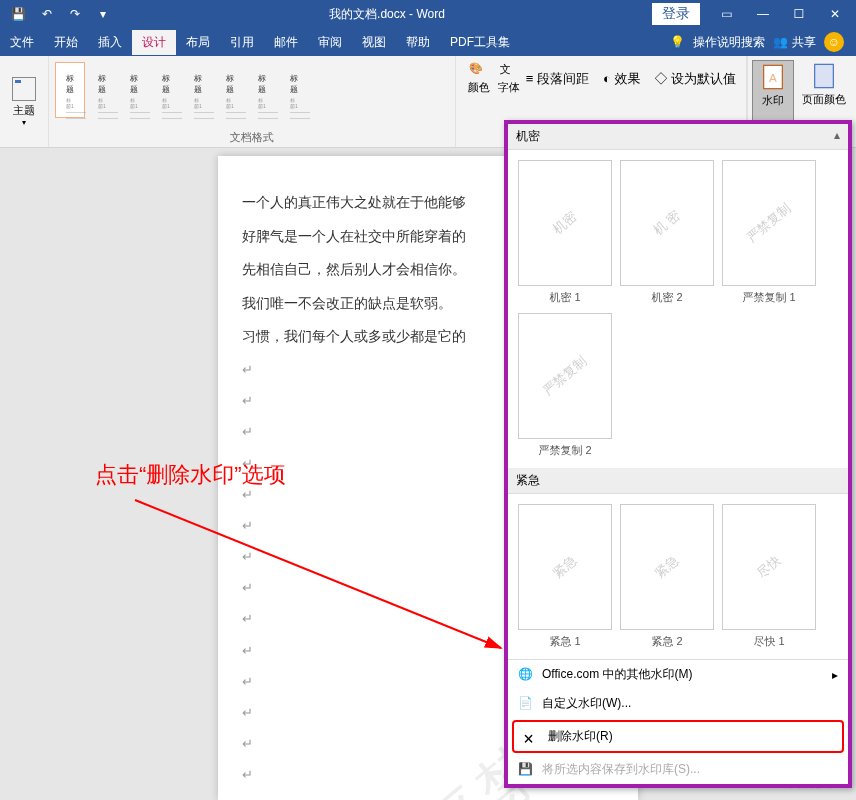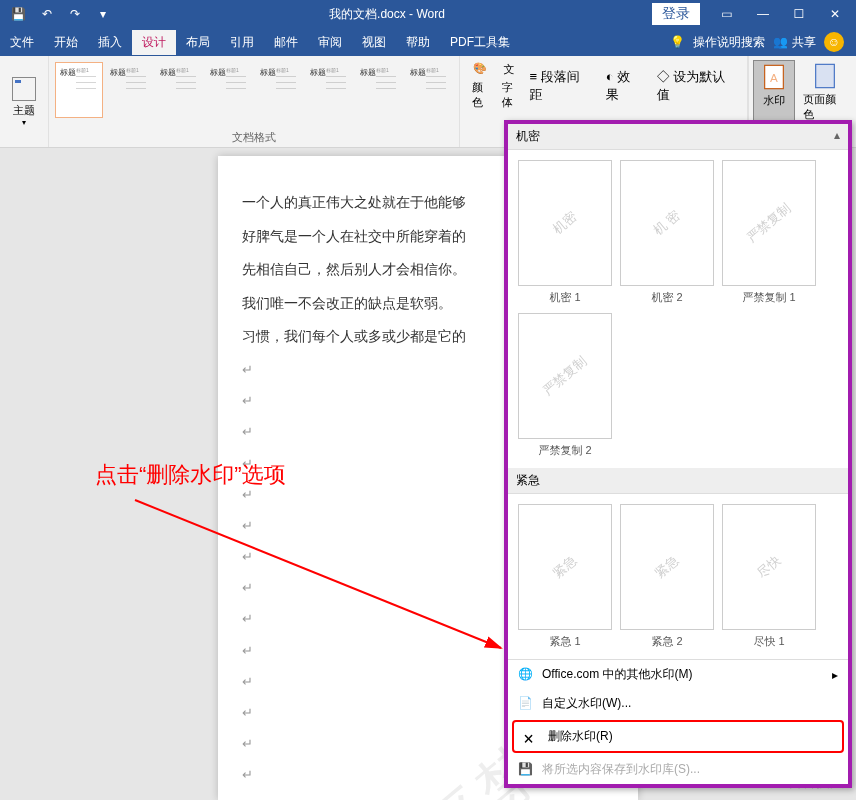--- a/index.html
+++ b/index.html
@@ -20,21 +20,21 @@
 .share-btn { display: flex; align-items: center; gap: 4px; cursor: pointer; }
 .smiley { width: 20px; height: 20px; border-radius: 50%; background: #f7b500; display: flex; align-items: center; justify-content: center; font-size: 12px; }
 
 .ribbon { height: 92px; background: #f3f3f3; border-bottom: 1px solid #d4d4d4; display: flex; position: relative; }
 .ribbon-group { display: flex; flex-direction: column; border-right: 1px solid #e1e1e1; padding: 2px 4px; }
 .theme-btn { display: flex; flex-direction: column; align-items: center; justify-content: center; width: 40px; font-size: 11px; padding: 4px; cursor: pointer; }
 .theme-icon { width: 24px; height: 24px; border: 1px solid #888; position: relative; margin-bottom: 2px; }
 .theme-icon::before { content: ''; position: absolute; top: 2px; left: 2px; width: 6px; height: 3px; background: #4472c4; }
 
 .gallery { display: flex; gap: 2px; padding: 4px 2px; overflow: hidden; }
-.gallery-item { width: 48px; height: 56px; border: 1px solid transparent; padding: 4px; cursor: pointer; display: flex; font-size: 7px; color: #666; }
+.gallery-item { width: 30px; height: 56px; border: 1px solid transparent; padding: 10px; cursor: pointer; display: flex; flex-direction: column; font-size: 7px; color: #666; }
 .gallery-item:first-child { border-color: #f4b183; background: #fff; }
 .gi-title { font-size: 8px; color: #333; margin-bottom: 2px; }
 
 .format-label { position: absolute; bottom: 2px; left: 50%; transform: translateX(-50%); font-size: 11px; color: #666; }
 
 .page-bg { display: flex; flex-direction: column; align-items: center; gap: 4px; padding: 2px 6px; font-size: 11px; }
 .pb-row { display: flex; align-items: center; gap: 4px; }
 .pb-icon { width: 18px; height: 18px; display: inline-block; }
 .pb-dropdown { display: flex; flex-direction: column; align-items: center; cursor: pointer; padding: 2px; }
 .pb-dropdown.active { background: #c5c5c5; border: 1px solid #888; }

